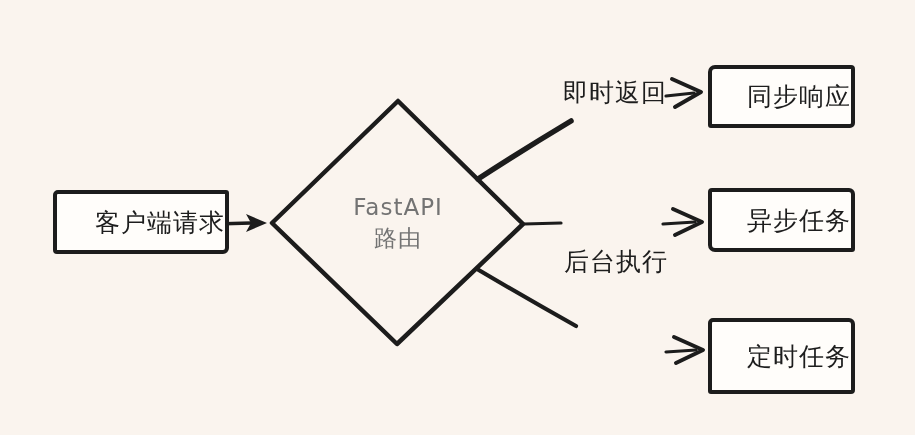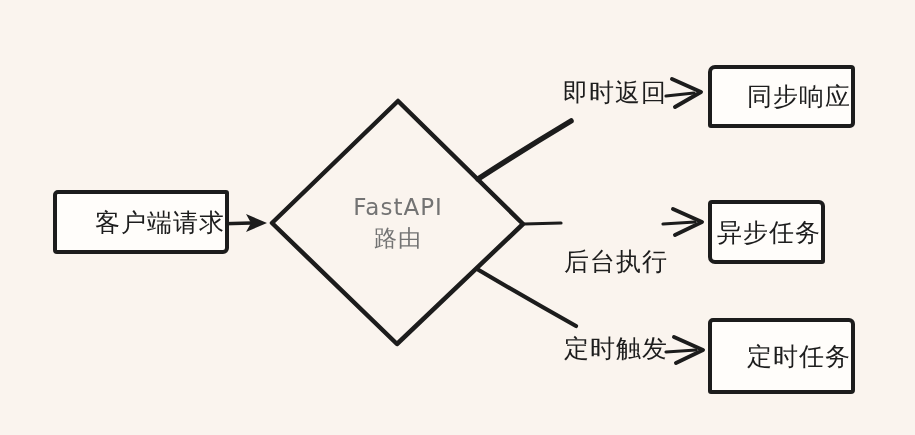--- a/index.html
+++ b/index.html
@@ -28,21 +28,21 @@
     border: 4px solid #1c1c1c;
     display: flex;
     align-items: center;
     justify-content: flex-end;
     font-size: 25px;
     letter-spacing: 1px;
     color: #1d1d1d;
   }
   .node.client   { left: 37px;  top: 190px; width: 176px; height: 64px; border-radius: 5px 3px 6px 4px; margin-left: 16px; }
   .node.sync     { left: 708px; top: 65px;  width: 147px; height: 63px; border-radius: 7px 4px 5px 3px; }
-  .node.async    { left: 708px; top: 200px; width: 117px; height: 64px; border-radius: 4px 6px 3px 7px; }
+  .node.async    { left: 708px; top: 188px; width: 147px; height: 64px; border-radius: 4px 6px 3px 7px; }
   .node.sched    { left: 708px; top: 318px; width: 147px; height: 76px; border-radius: 5px 6px 4px 3px; }
   .edge-label {
     position: absolute;
     display: flex;
     align-items: center;
     justify-content: center;
     font-size: 25px;
     letter-spacing: 1px;
     color: #1d1d1d;
     width: 128px;
@@ -105,21 +105,20 @@
     <span>客户端请求</span>
   </div>
 
   <div class="diamond-label">
     <div>FastAPI</div>
     <div>路由</div>
   </div>
 
   <div class="edge-label immediate">即时返回</div>
   <div class="edge-label background">后台执行</div>
-  <div class="edge-label timed">定时触发</div>
 
   <div class="node sync">
     <span>同步响应</span>
   </div>
   <div class="node async">
     <span>异步任务</span>
   </div>
   <div class="node sched">
     <span>定时任务</span>
   </div>

